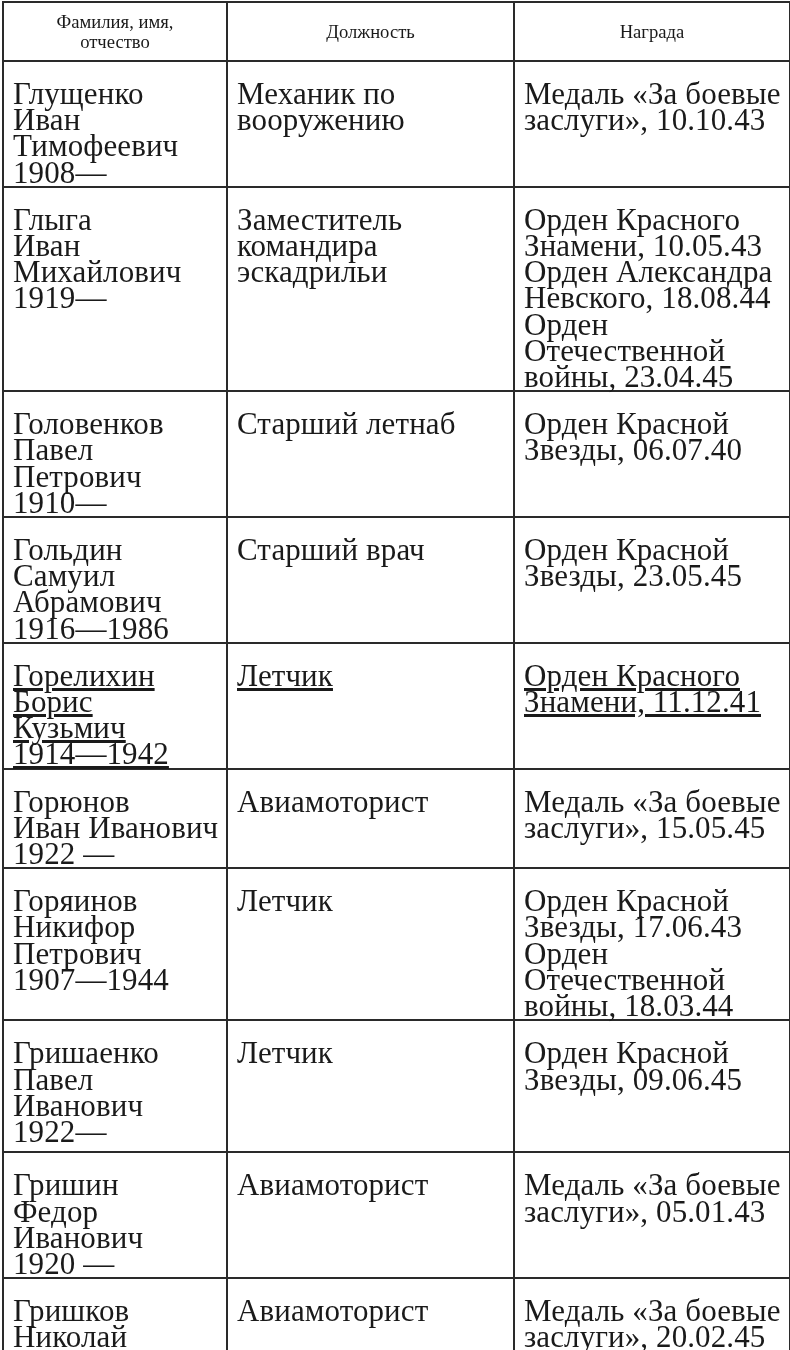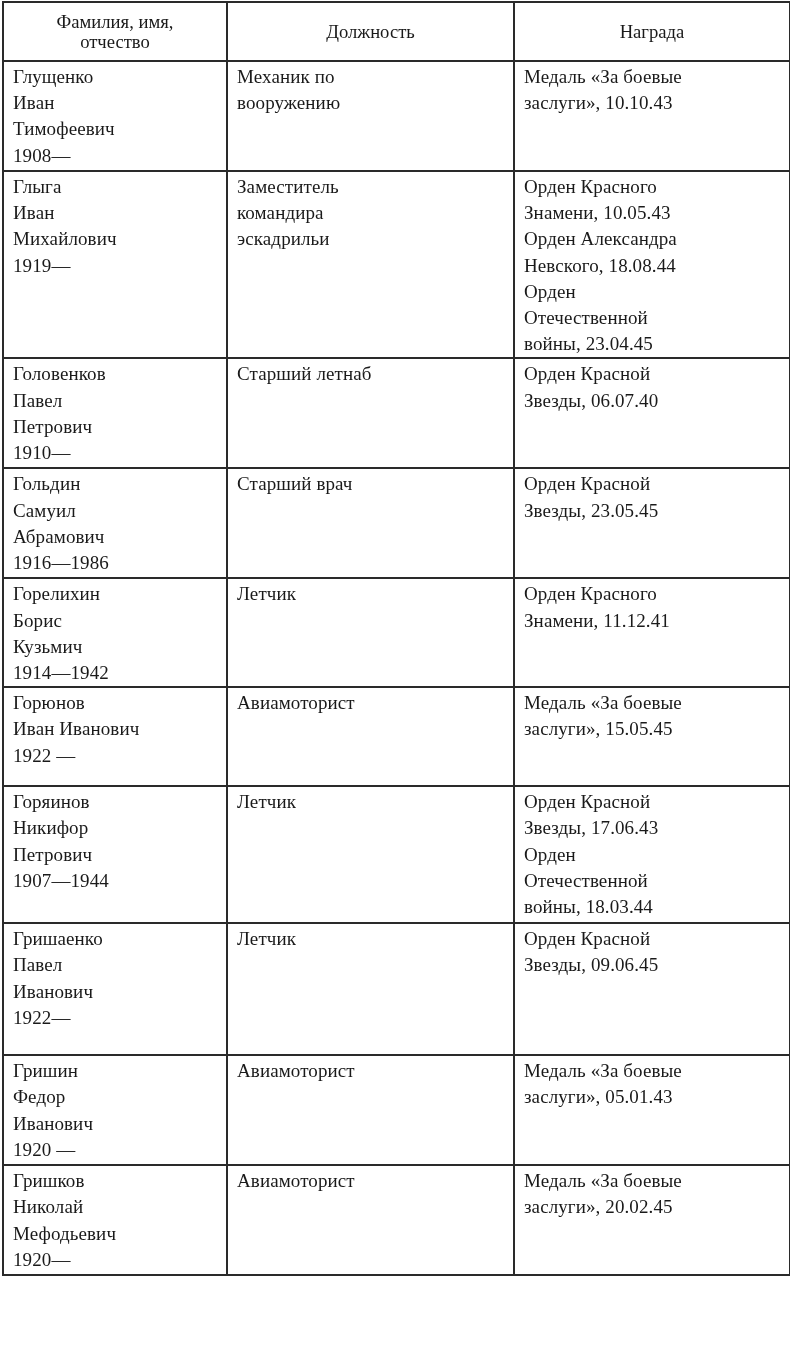--- a/index.html
+++ b/index.html
@@ -37,23 +37,23 @@
     .awards-table th {
       height: 53px;
       font-size: 19px;
       line-height: 20px;
       text-align: center;
       vertical-align: middle;
       padding: 2px 4px;
       transform: scaleX(0.98);
     }
     .awards-table td {
-      font-size: 19px;
+      font-size: 31px;
       line-height: 26.2px;
-      padding-top: 2px;
+      padding-top: 19px;
       letter-spacing: 0.1px;
     }
     .cell-line {
       display: block;
       white-space: nowrap;
     }
   </style>
 </head>
 <body>
 
@@ -135,21 +135,21 @@
           <span class="cell-line">1916—1986</span>
         </td>
         <td>
           <span class="cell-line">Старший врач</span>
         </td>
         <td>
           <span class="cell-line">Орден Красной</span>
           <span class="cell-line">Звезды, 23.05.45</span>
         </td>
       </tr>
-      <tr style="height: 100px;">
+      <tr style="height: 100px; text-decoration: underline;">
         <td>
           <span class="cell-line">Горелихин</span>
           <span class="cell-line">Борис</span>
           <span class="cell-line">Кузьмич</span>
           <span class="cell-line">1914—1942</span>
         </td>
         <td>
           <span class="cell-line">Летчик</span>
         </td>
         <td>

